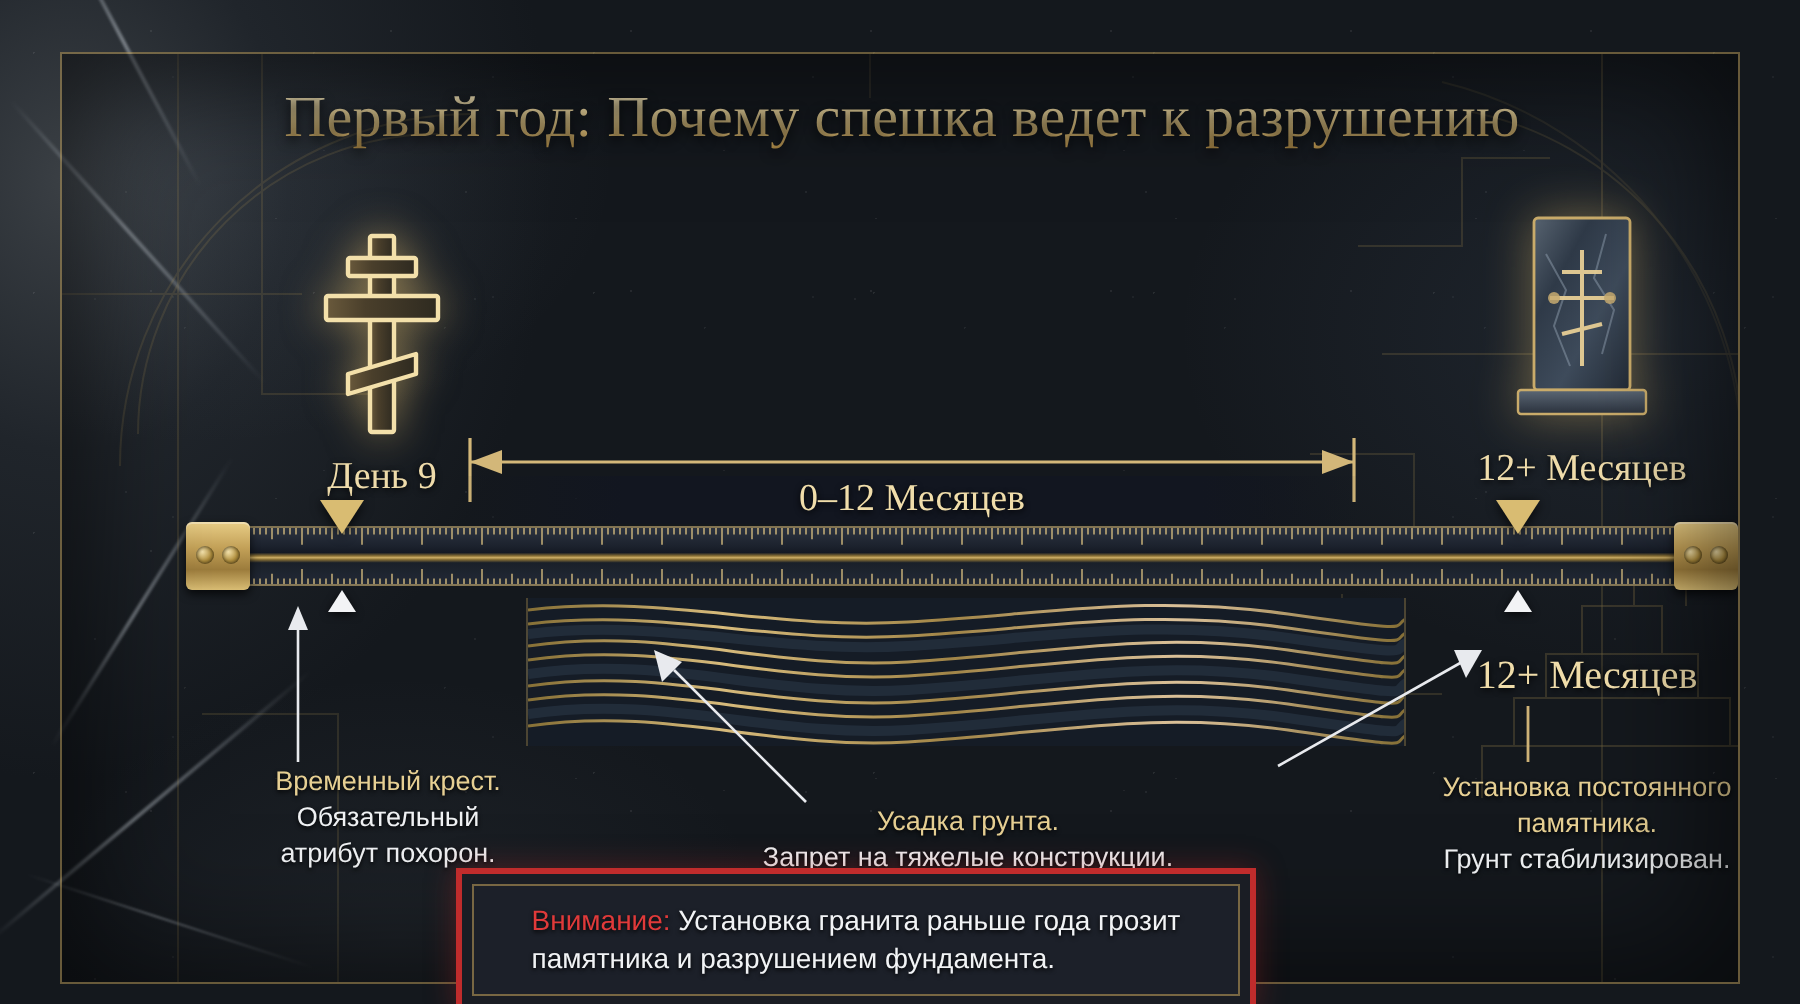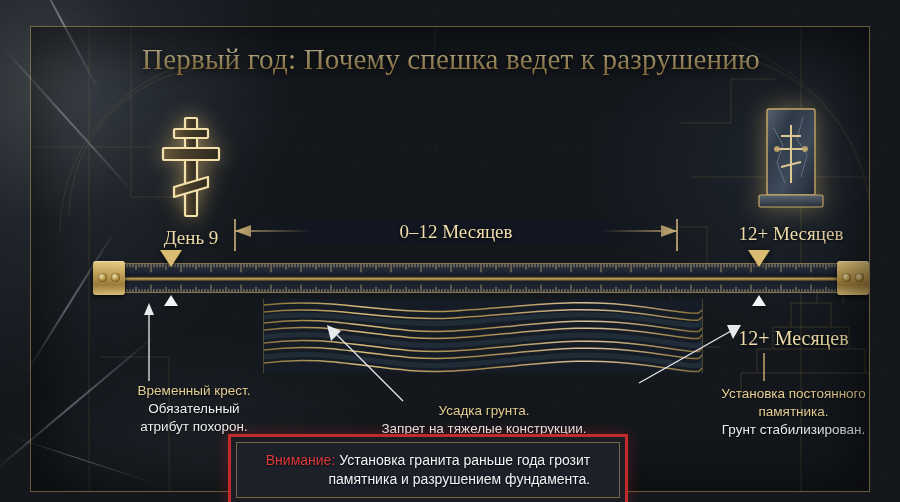--- a/index.html
+++ b/index.html
@@ -115,21 +115,21 @@
     font-family: "Liberation Serif", "DejaVu Serif", serif;
     font-size: 19px;
     color: #efdcab;
     text-shadow: 0 1px 3px rgba(0,0,0,.9);
     white-space: nowrap;
   }
 
   
   #span-arrow { position: absolute; left: 200px; top: 190px; width: 450px; height: 34px; }
   #span-label {
-    position: absolute; left: 200px; top: 193px; width: 450px;
+    position: absolute; left: 200px; top: 211px; width: 450px;
     text-align: center;
     font-family: "Liberation Serif", "DejaVu Serif", serif;
     font-size: 19px;
     color: #f0ddaa;
     text-shadow: 0 1px 3px rgba(0,0,0,.95);
     background: linear-gradient(90deg, transparent 0%, #121620 18%, #121620 82%, transparent 100%);
     padding: 1px 0;
     white-space: nowrap;
   }
 
@@ -225,21 +225,21 @@
     position: absolute; left: 228px; top: 434px; width: 400px; height: 72px;
     border: 3px solid #c02c2c;
     background: #1a1d24;
     box-shadow: 0 0 14px rgba(180,36,36,.35);
   }
   #warning-inner {
     position: absolute; inset: 5px;
     border: 1px solid rgba(196,163,90,.55);
     background: #1c2029;
     display: flex; align-items: center; justify-content: center;
-    text-align: right;
+    text-align: left;
     padding: 6px 10px;
     line-height: 1.35;
   }
   #warning-inner .txt { font-size: 14px; color: #f1f3f5; text-shadow: 0 1px 2px rgba(0,0,0,.9); }
   #warning-inner .lead { color: #e03a3a; }
 </style>
 </head>
 <body>
 
 <div id="stage">

